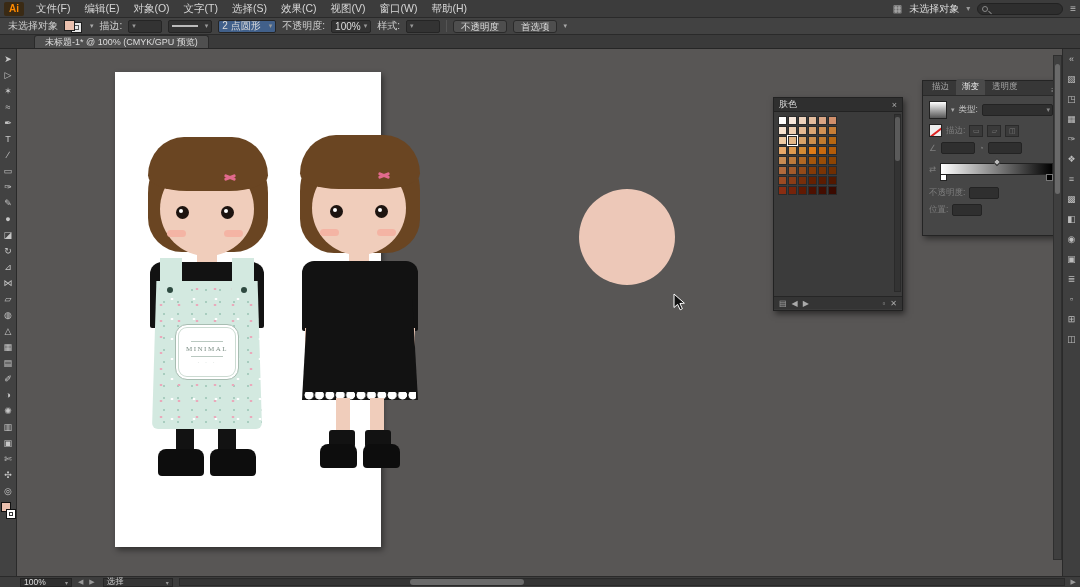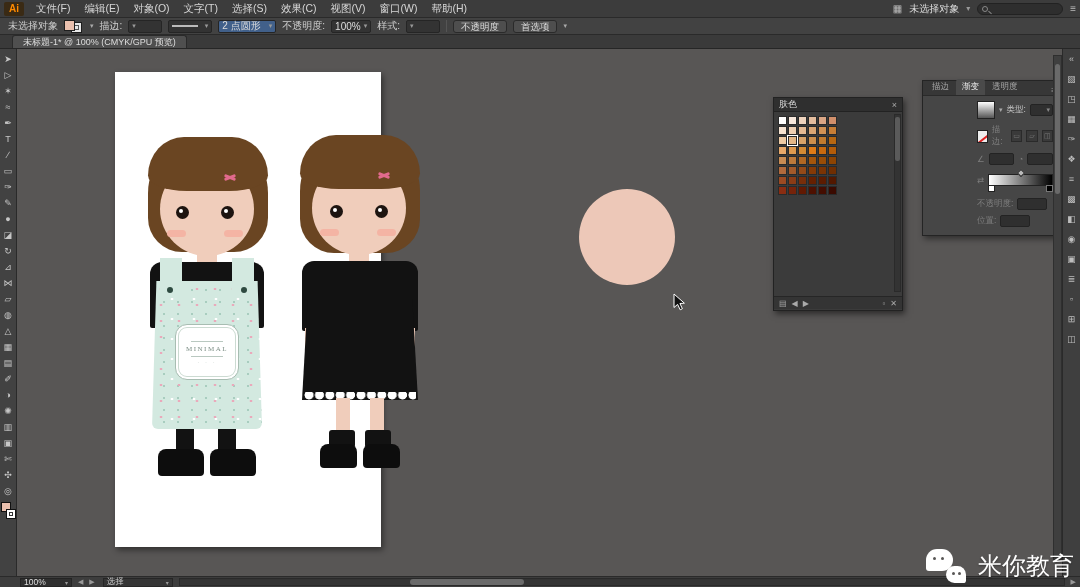--- a/index.html
+++ b/index.html
@@ -30,21 +30,21 @@
   .cb-field { height:13px; background:#333; border:1px solid #252525; display:flex; align-items:center; gap:3px; padding:0 3px; color:#ddd; border-radius:2px; }
   .cb-field i { font-style:normal; font-size:7px; color:#999; }
   .cb-field.small { min-width:34px; justify-content:space-between; }
   .cb-field.mid { min-width:44px; justify-content:space-between; }
   .cb-field.brush { min-width:58px; background:#41608a; justify-content:space-between; }
   .lineicon { width:26px; height:2px; background:#bbb; }
   .cb-sep { width:1px; height:12px; background:#2c2c2c; border-right:1px solid #555; }
   .cb-btn { height:13px; background:#4e4e4e; border:1px solid #2a2a2a; border-radius:3px; color:#ddd; font-size:9.5px; padding:0 7px; }
 
   
-  .tabbar { height:14px; background:#3a3a3a; border-bottom:1px solid #262626; display:flex; align-items:flex-end; padding-left:12px; }
+  .tabbar { height:14px; background:#3a3a3a; border-bottom:1px solid #262626; display:flex; align-items:flex-end; padding-left:34px; }
   .doctab { height:13px; background:#4f4f4f; border:1px solid #2a2a2a; border-bottom:none; color:#ddd; font-size:9px; padding:0 10px; display:flex; align-items:center; border-radius:3px 3px 0 0; }
 
   
   .main { display:flex; height:527px; }
   .toolstrip { width:17px; background:#424242; border-right:1px solid #2a2a2a; display:flex; flex-direction:column; align-items:center; padding-top:2px; }
   .tool { width:15px; height:16px; display:flex; align-items:center; justify-content:center; font-size:9px; color:#c7c7c7; }
   .ts-chips { position:relative; width:15px; height:20px; margin-top:3px; }
   .ts-chips .f { position:absolute; left:0; top:0; width:10px; height:10px; background:var(--accent-fill,#eac0ae); border:1px solid #111; }
   .ts-chips .s { position:absolute; left:5px; top:7px; width:10px; height:10px; background:#fff; border:1px solid #111; box-shadow:inset 0 0 0 2px #fff, inset 0 0 0 3px #333; }
 
@@ -108,21 +108,21 @@
   .sw-scroll .th { position:absolute; left:0; top:2px; width:5px; height:44px; background:#5a5a5a; border-radius:2px; margin:0 0 0 0; }
   .sw-footer { height:13px; background:#343434; border-top:1px solid #262626; display:flex; align-items:center; gap:5px; padding:0 5px; font-size:8px; color:#aaa; }
   .sw-footer .right { margin-left:auto; display:flex; gap:5px; }
 
   
   .gradient-panel { position:absolute; left:905px; top:31px; width:138px; height:156px; background:#464646; border:1px solid #242424; box-shadow:2px 3px 6px rgba(0,0,0,.45); }
   .gp-tabs { height:15px; background:#373737; display:flex; align-items:flex-end; padding:0 3px; gap:1px; border-bottom:1px solid #2a2a2a; }
   .gp-tab { font-size:8.5px; color:#a5a5a5; padding:2px 6px; }
   .gp-tab.active { background:#4a4a4a; color:#eee; border-radius:3px 3px 0 0; }
   .gp-tabs .fly { margin-left:auto; font-size:8px; color:#999; }
-  .gp-body { padding:5px 6px; font-size:8.5px; color:#c6c6c6;margin-left:48px; }
+  .gp-body { padding:5px 6px; font-size:8.5px; color:#c6c6c6; }
   .gp-row { display:flex; align-items:center; gap:4px; margin-bottom:5px; }
   .grad-thumb { width:18px; height:18px; background:linear-gradient(180deg,#fff,#555); border:1px solid #222; }
   .gp-select { height:12px; background:#2f2f2f; border:1px solid #232323; border-radius:2px; flex:1; display:flex; align-items:center; justify-content:flex-end; padding:0 2px; color:#888; font-size:7px; }
   .none-chip { width:13px; height:13px; background:#eee; border:1px solid #222; position:relative; overflow:hidden; }
   .none-chip::after { content:""; position:absolute; left:-2px; top:5px; width:20px; height:2px; background:#d22; transform:rotate(-38deg); }
   .mini-ico { width:14px; height:12px; background:#3a3a3a; border:1px solid #2a2a2a; color:#777; font-size:7px; display:flex; align-items:center; justify-content:center; }
   .gp-field { width:34px; height:12px; background:#2f2f2f; border:1px solid #232323; border-radius:2px; }
   .grad-bar { flex:1; height:12px; background:linear-gradient(90deg,#fff,#000); border:1px solid #222; position:relative; }
   .grad-bar .mid { position:absolute; left:50%; top:-5px; width:6px; height:6px; background:#bbb; transform:translateX(-50%) rotate(45deg); border:1px solid #222; }
   .grad-bar .st1 { position:absolute; left:-1px; bottom:-7px; width:7px; height:7px; background:#fff; border:1px solid #222; }
@@ -498,26 +498,15 @@
         <span>选择</span>
         <i>▾</i>
       </div>
     <div class="hscroll">
         <div class="th"></div>
       </div>
     <span class="sb-end">▶</span>
   </div>
 
   <div class="watermark">
-    <div class="wm-line1">
-      <span class="wc">
-        <span class="b1"></span>
-          <span class="b2"></span>
-        <span class="e e1"></span>
-          <span class="e e2"></span>
-          <span class="e e3"></span>
-          <span class="e e4"></span>
-      </span>
-      <span>米你教育</span>
-    </div>
   </div>
 
 </div>
 
 </body></html>

